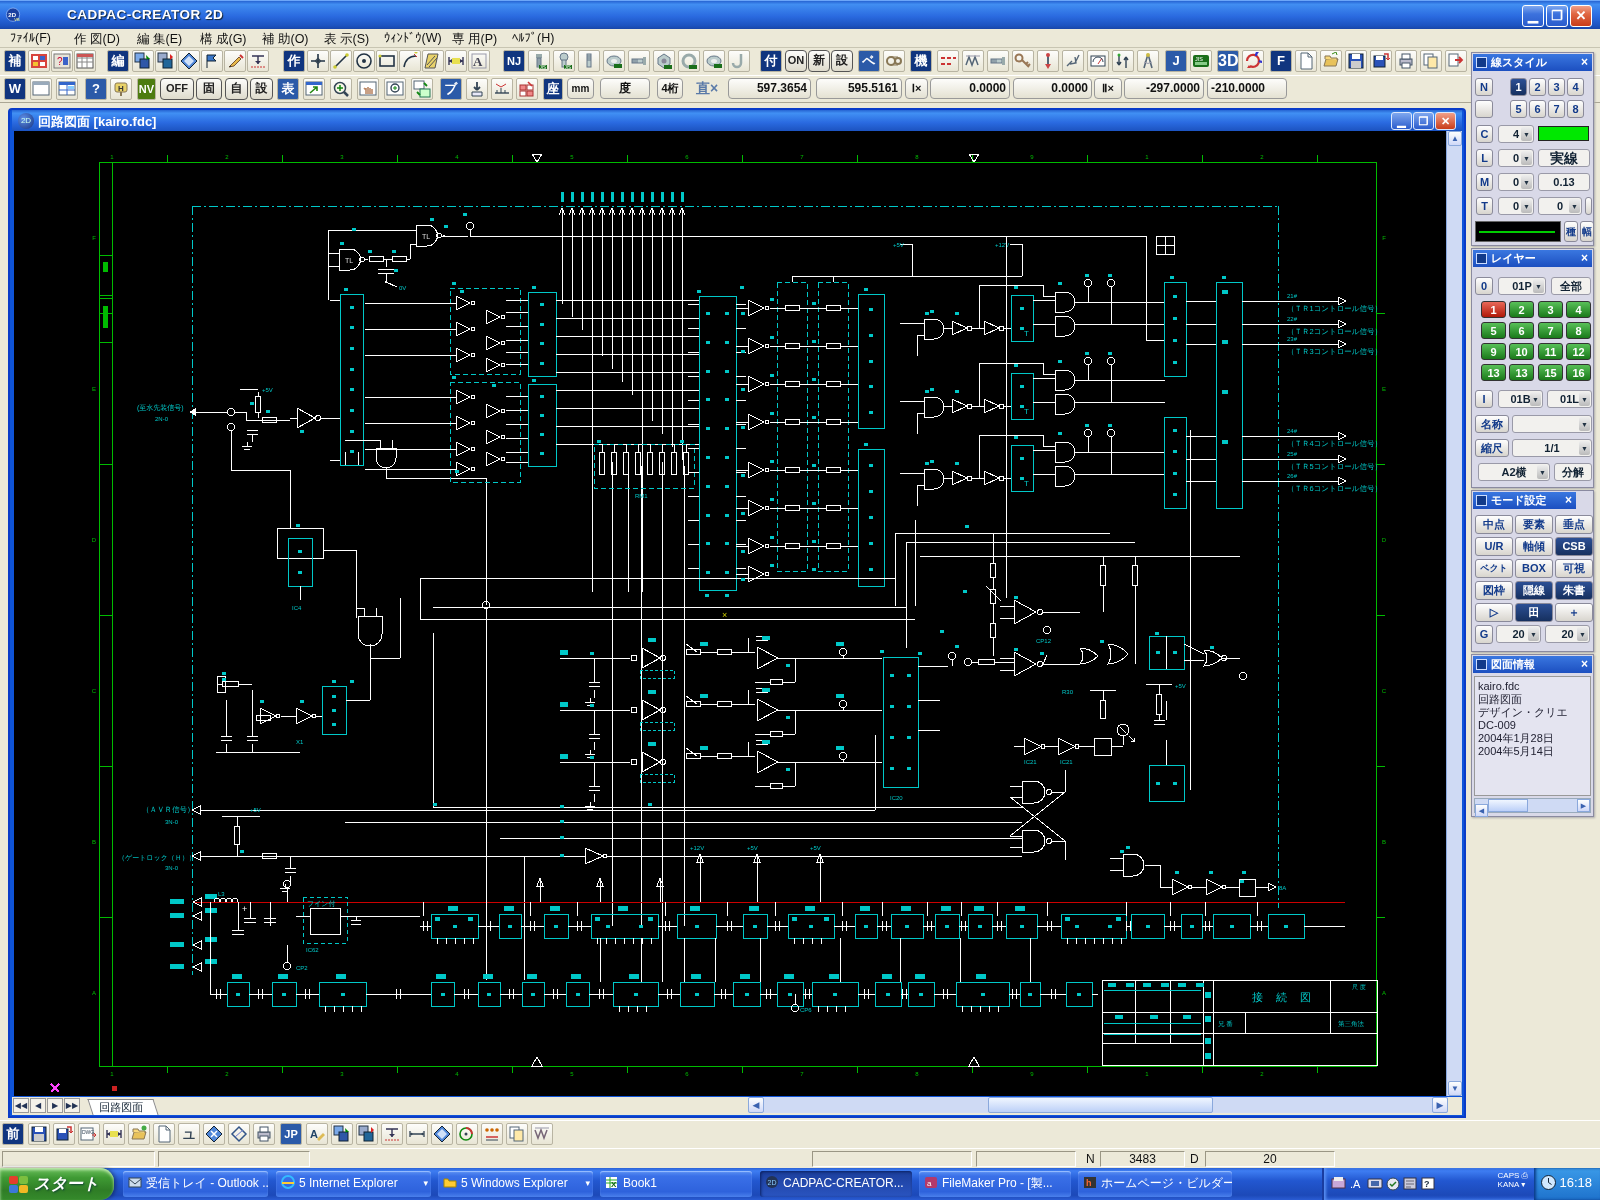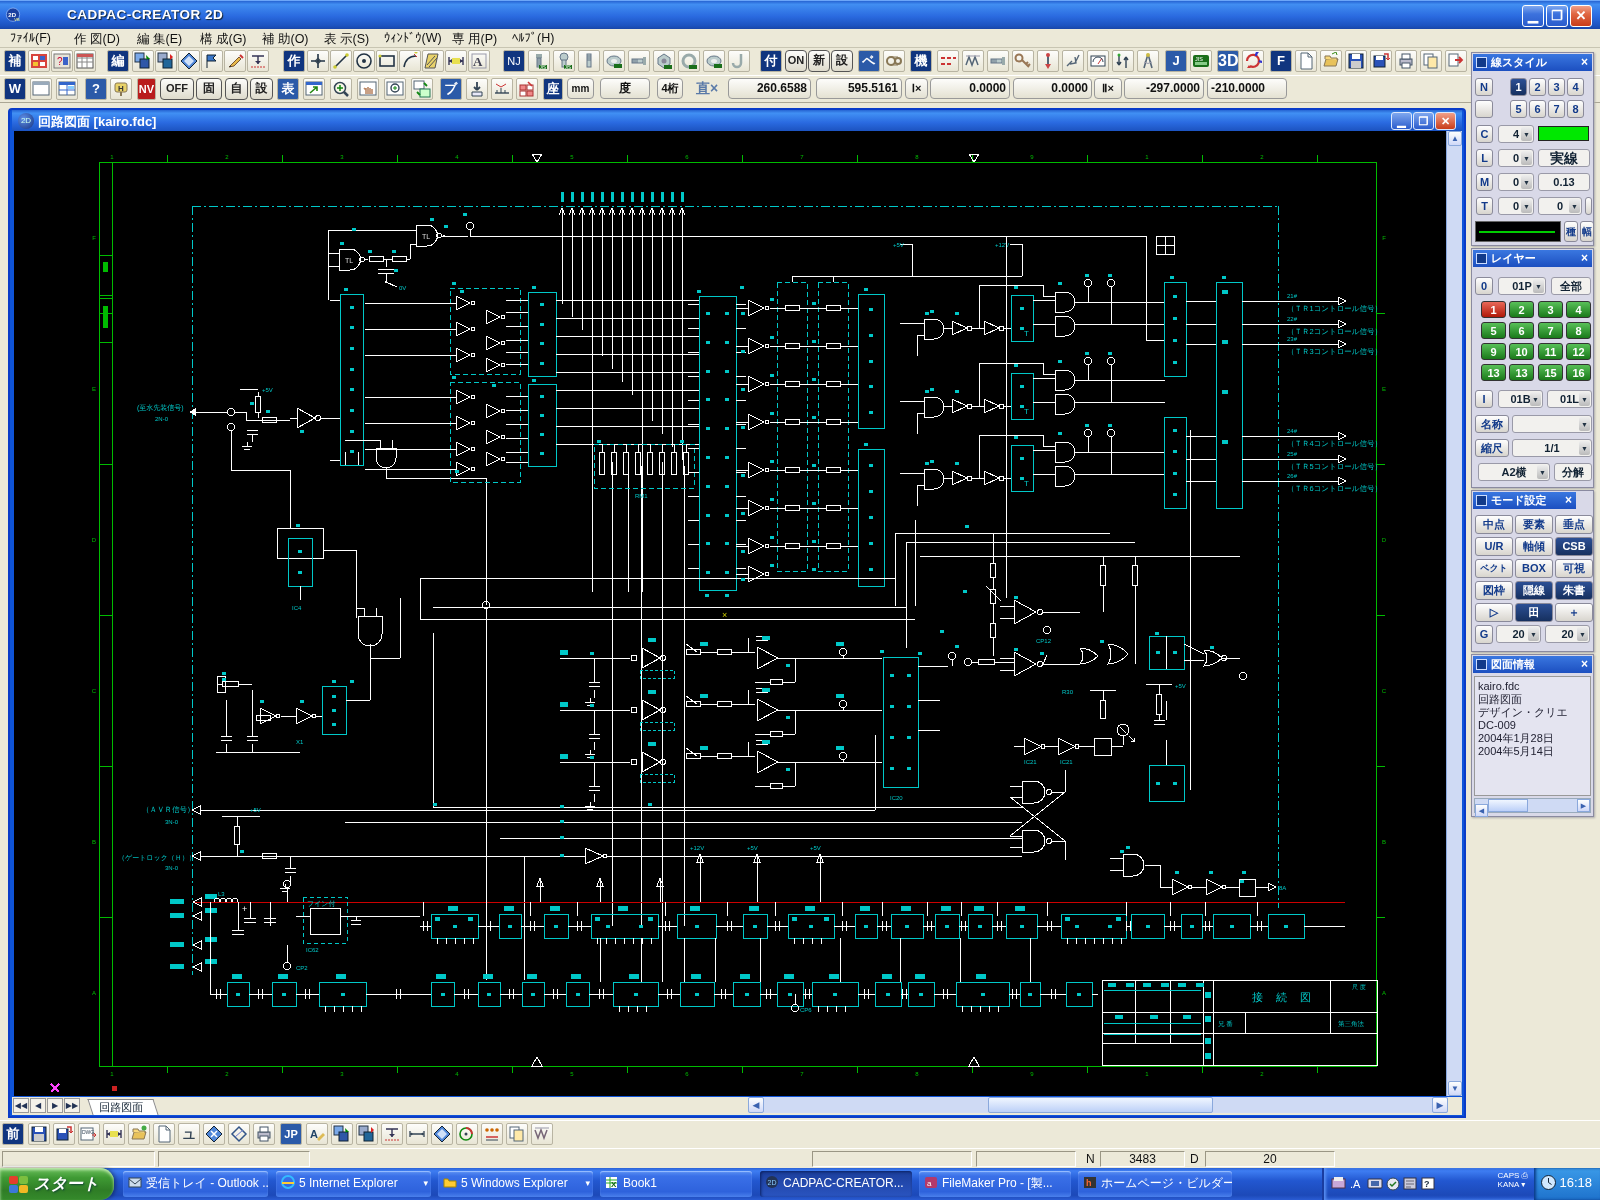--- a/index.html
+++ b/index.html
@@ -199,21 +199,21 @@
       </svg></span>
 <span class="tbtn" style="left:445px;width:22px"><svg width="18" height="18" viewBox="0 0 18 18">
         <path d="M2 9 h14 M2 5 v8 M16 5 v8" stroke="#335" stroke-width="1.4"></path>
         <path d="M2 9 l3 -2 v4 z M16 9 l-3 -2 v4 z" fill="#335"></path>
         <rect x="5" y="6" width="8" height="6" fill="#e8e050"></rect>
       </svg></span>
 <span class="tbtn" style="left:468px;width:22px"><svg width="18" height="18" viewBox="0 0 18 18">
         <text x="3" y="14" font-size="13" font-weight="bold" fill="#445" font-family="Liberation Serif">A</text>
         <rect x="2" y="2" width="14" height="14" fill="none" stroke="#99a"></rect>
       </svg></span>
-<span class="tbtn" style="left:503px;background:#10357f;color:#fff;font-weight:normal;font-size:11px;width:22px">NJ</span>
+<span class="tbtn" style="left:503px;background:#10357f;color:#fff;font-weight:bold;font-size:11px;width:22px">NJ</span>
 <span class="tbtn" style="left:528px;width:22px"><svg width="18" height="18" viewBox="0 0 18 18">
         <rect x="6" y="2" width="6" height="4" fill="#9aa"></rect>
         <rect x="7" y="6" width="4" height="9" fill="#bcc" stroke="#678"></rect>
         <path d="M7 7 h4 M7 9 h4 M7 11 h4 M7 13 h4" stroke="#678"></path>
         <rect x="9" y="13" width="8" height="4" fill="#1a6e1a"></rect>
         <text x="9.5" y="16.8" font-size="4.5" fill="#fff">JIS</text>
       </svg></span>
 <span class="tbtn" style="left:553px;width:22px"><svg width="18" height="18" viewBox="0 0 18 18">
         <circle cx="9" cy="5" r="4" fill="#bcc" stroke="#678"></circle>
         <rect x="7" y="8" width="4" height="7" fill="#bcc" stroke="#678"></rect>
@@ -360,21 +360,21 @@
         <rect x="1" y="2" width="16" height="3" fill="#36c"></rect>
         <path d="M9 5 v10 M1 10 h16" stroke="#36c"></path>
         <rect x="10" y="6" width="6" height="3" fill="#8cf"></rect>
       </svg></span>
 <span class="tbtn" style="left:85px;background:#2b5aa8;color:#fff;font-weight:bold;font-size:13px;width:22px">?</span>
 <span class="tbtn" style="left:110px;width:22px"><svg width="18" height="18" viewBox="0 0 18 18">
         <rect x="3" y="3" width="12" height="9" rx="2" fill="#e8d26a" stroke="#875"></rect>
         <text x="6" y="11" font-size="8" font-weight="bold" fill="#333">H</text>
         <path d="M9 12 v4" stroke="#875" stroke-width="2"></path>
       </svg></span>
-<span class="tbtn" style="left:137px;background:#b91c1c;color:#fff;font-weight:bold;font-size:11px;width:19px">NV</span>
+<span class="tbtn" style="left:137px;background:#4d7c0f;color:#fff;font-weight:bold;font-size:11px;width:19px">NV</span>
 <span class="tbtn boxb" style="left:160px;width:34px;font-size:11px">OFF</span>
 <span class="tbtn boxb" style="left:196px;width:26px;font-size:12px">固</span>
 <span class="tbtn boxb" style="left:225px;width:23px;font-size:12px">自</span>
 <span class="tbtn boxb" style="left:250px;width:23px;font-size:12px">設</span>
 <span class="tbtn" style="left:277px;background:#2b5aa8;color:#fff;font-weight:bold;font-size:13px;width:22px">表</span>
 <span class="tbtn" style="left:303px;width:22px"><svg width="18" height="18" viewBox="0 0 18 18">
         <rect x="1" y="2" width="16" height="13" fill="#fff" stroke="#567"></rect>
         <rect x="1" y="2" width="16" height="3" fill="#36c"></rect>
         <path d="M5 13 L12 7 m0 4 v-4 h-4" stroke="#281" stroke-width="1.6" fill="none"></path>
       </svg></span>
@@ -412,21 +412,21 @@
         <rect x="9" y="5" width="6" height="5" fill="#fff" stroke="#a33"></rect>
         <rect x="2" y="11" width="6" height="5" fill="#fff" stroke="#a33"></rect>
         <rect x="9" y="11" width="6" height="5" fill="#e88" stroke="#a33"></rect>
         <path d="M10 2 l4 4" stroke="#c33" stroke-width="1.6"></path>
       </svg></span>
 <span class="tbtn" style="left:543px;background:#10357f;color:#fff;font-weight:bold;font-size:13px;width:20px">座</span>
 <span class="fld" style="left:567px;width:27px;text-align:center;font-size:10px">mm</span>
 <span class="fld" style="left:600px;width:50px;text-align:center;font-size:12px">度</span>
 <span class="fld" style="left:657px;width:26px;text-align:center;font-size:11px">4桁</span>
 <span style="position:absolute;left:696px;top:4px;color:#5a7aa8;font-size:14px;font-weight:bold">直×</span>
-<span class="fld" style="left:728px;width:83px;text-align:right;font-size:12px">260.6588</span>
+<span class="fld" style="left:728px;width:83px;text-align:right;font-size:12px">597.3654</span>
 <span class="fld" style="left:816px;width:86px;text-align:right;font-size:12px">595.5161</span>
 <span class="fld" style="left:905px;width:23px;text-align:center;font-size:11px">Ⅰ×</span>
 <span class="fld" style="left:930px;width:80px;text-align:right;font-size:12px">0.0000</span>
 <span class="fld" style="left:1013px;width:79px;text-align:right;font-size:12px">0.0000</span>
 <span class="fld" style="left:1094px;width:28px;text-align:center;font-size:11px">Ⅱ×</span>
 <span class="fld" style="left:1124px;width:80px;text-align:right;font-size:12px">-297.0000</span>
 <span class="fld" style="left:1207px;width:80px;text-align:left;font-size:12px">-210.0000</span>
   </div>
 
 <div id="docwin">

